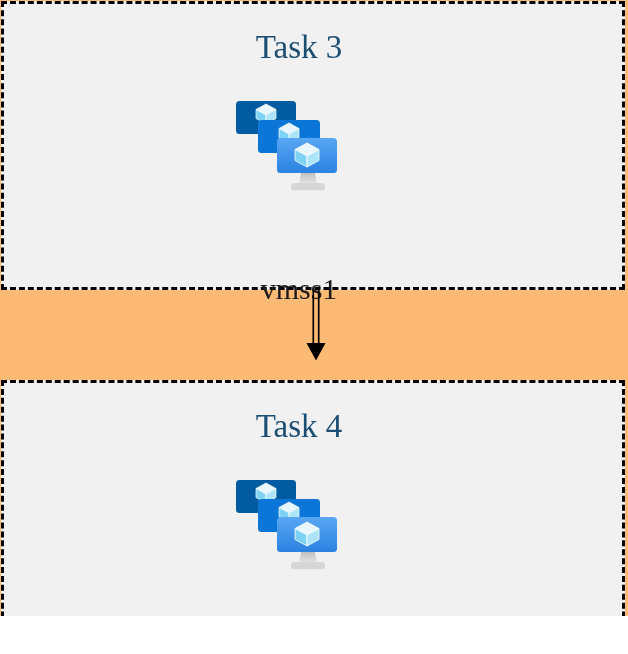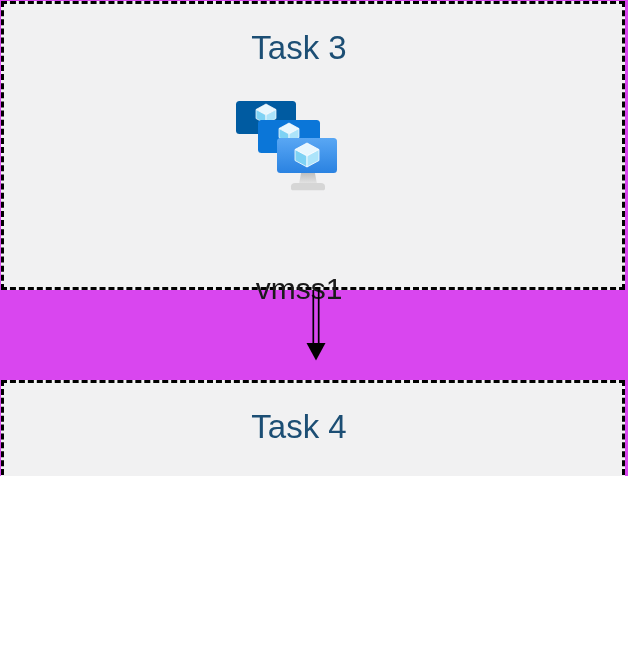--- a/index.html
+++ b/index.html
@@ -4,23 +4,24 @@
 <style>
   html, body {
     margin: 0;
     padding: 0;
     background: #ffffff;
     font-family: "Liberation Sans", sans-serif;
   }
   .canvas {
     position: relative;
     width: 628px;
-    height: 476px;
-    background: #d946ef;
+    height: 616px;
+    background: #fdba74;
     overflow: hidden;
+    font-family: Liberation Serif, serif;
   }
   .task-box {
     position: absolute;
     left: 1px;
     width: 624px;
     box-sizing: border-box;
     border: 3px dashed #000000;
     background: #f1f1f2;
   }
   .task-box-1 { top: 1px;   height: 289px; }

